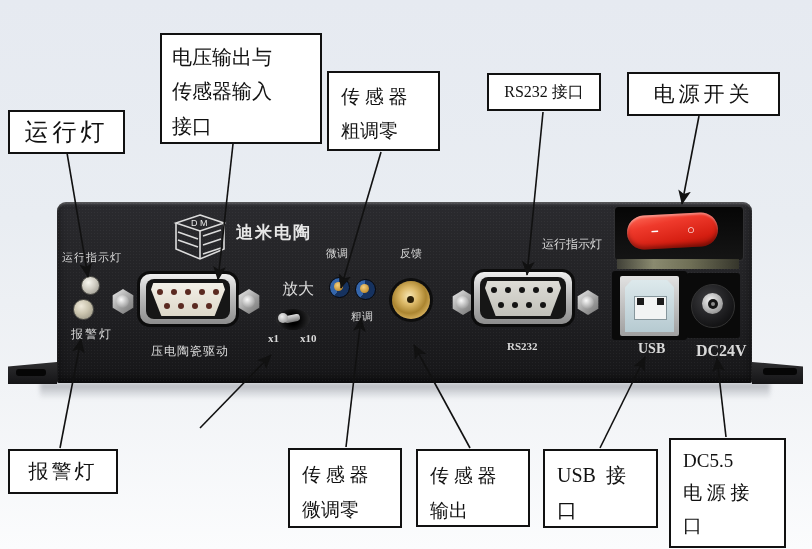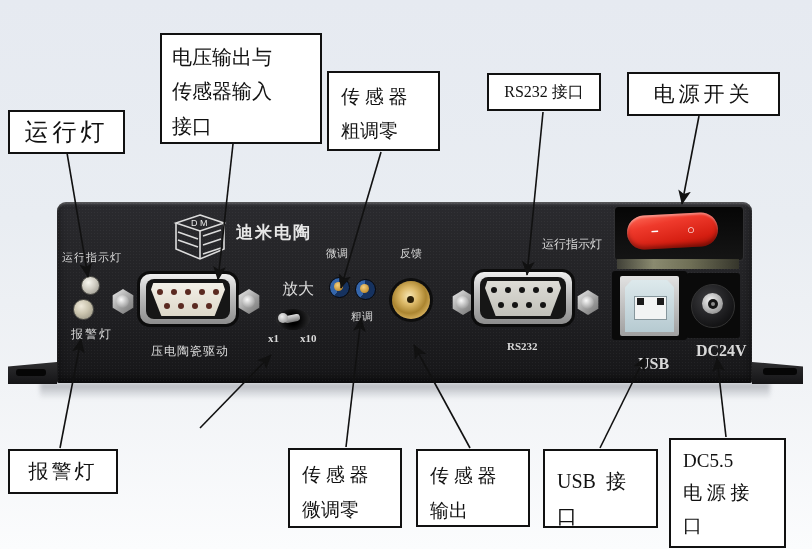--- a/index.html
+++ b/index.html
@@ -187,21 +187,21 @@
     </div>
   </div>
   <div class="olive-strip"></div>
 
   <div class="usb-recess"></div>
   <div class="usb-frame"></div>
   <div class="usb-insert"></div>
   <div class="usb-inner"></div>
   <span class="usb-pin" style="left:637px;top:298px;"></span>
   <span class="usb-pin" style="left:657px;top:298px;"></span>
-  <div class="ptxt serif" style="left:638px;top:355px;font-size:16px;">USB</div>
+  <div class="ptxt serif" style="left:638px;top:341px;font-size:14px;">USB</div>
 
   <div class="dc-recess"></div>
   <div class="dc-barrel"></div>
   <div class="dc-ring"></div>
   <div class="dc-hole"></div>
   <div class="ptxt serif" style="left:696px;top:342px;font-size:16px;">DC24V</div>
 
   <svg class="lines" width="812" height="549">
     <defs>
       <marker id="arrow" markerWidth="10" markerHeight="8" refX="8.5" refY="4" orient="auto">
@@ -230,19 +230,19 @@
   <div class="callout" style="left:327px;top:71px;width:113px;height:80px;font-size:19px;line-height:1.8;padding:7px 0 0 12px;">传 感 器
 粗调零</div>
   <div class="callout center" style="left:487px;top:73px;width:114px;height:38px;font-size:16px;">RS232 接口</div>
   <div class="callout center" style="left:627px;top:72px;width:153px;height:44px;font-size:21px;letter-spacing:4px;">电源开关</div>
 
   <div class="callout center" style="left:8px;top:449px;width:110px;height:45px;font-size:20px;letter-spacing:3px;">报警灯</div>
   <div class="callout" style="left:288px;top:448px;width:114px;height:80px;font-size:19px;line-height:1.85;padding:7px 0 0 12px;">传 感 器
 微调零</div>
   <div class="callout" style="left:416px;top:449px;width:114px;height:78px;font-size:19px;line-height:1.85;padding:7px 0 0 12px;">传 感 器
 输出</div>
-  <div class="callout" style="left:543px;top:449px;width:115px;height:79px;font-size:20px;line-height:1.75;padding:13px 0 0 12px;">USB  接
+  <div class="callout" style="left:543px;top:449px;width:115px;height:79px;font-size:20px;line-height:1.75;padding:7px 0 0 12px;">USB  接
 口</div>
   <div class="callout" style="left:669px;top:438px;width:117px;height:110px;font-size:19px;line-height:1.7;padding:5px 0 0 12px;">DC5.5
 电 源 接
 口</div>
 
 </div>
 
 </body></html>

